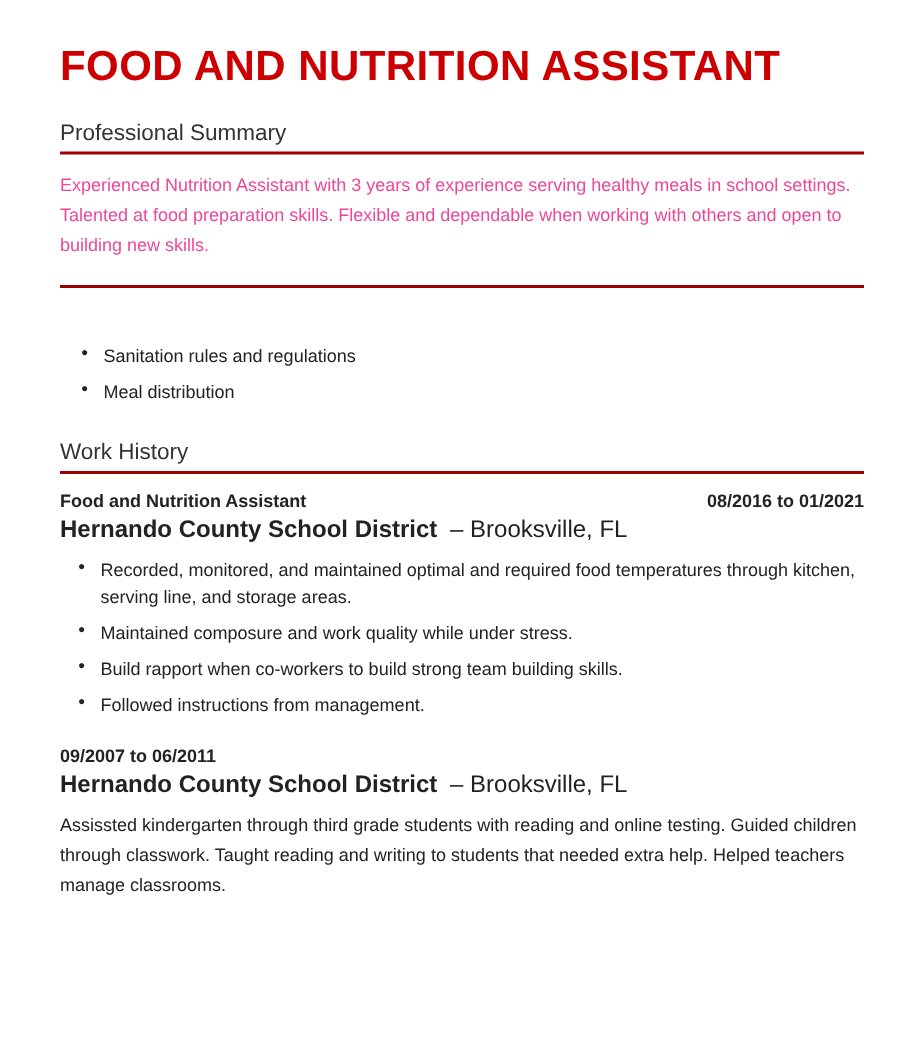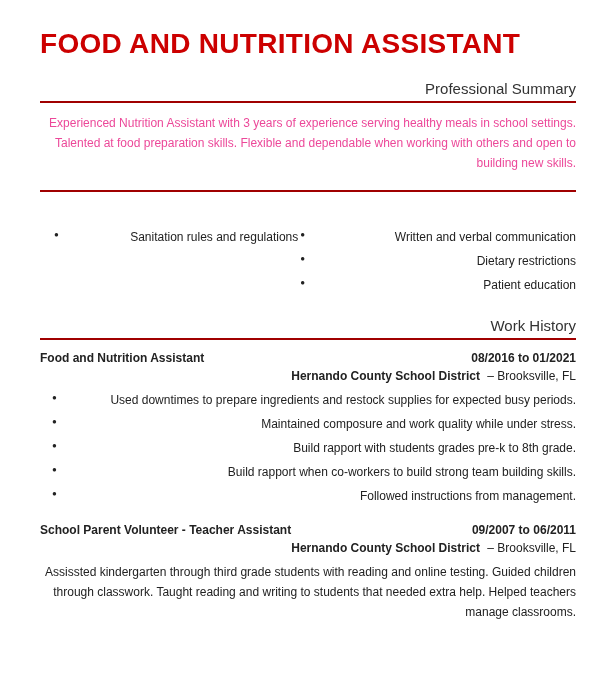--- a/index.html
+++ b/index.html
@@ -25,21 +25,21 @@
     font-size: 15px;
     font-weight: 400;
     color: #333333;
     margin-bottom: 4px;
   }
   hr.rule {
     border: none;
     border-top: 2px solid var(--rule, #a00000);
     margin: 0 0 11px 0;
   }
-  section { margin-bottom: 17px; text-align: right; }
+  section { margin-bottom: 17px; }
 
   p.body-text {
     font-size: 12px;
     line-height: 1.65;
     color: #ec4899;
   }
 
   .skills-cols { display: flex; padding-left: 12px; margin-top: 36px; }
   .skills-cols ul { list-style: none; }
   .skills-cols ul.col-left  { flex: 0 0 47%; }
@@ -64,21 +64,21 @@
 
   .job { margin-bottom: 18px; }
   .job-header {
     display: flex;
     justify-content: space-between;
     align-items: baseline;
     font-size: 12px;
     font-weight: bold;
     margin-bottom: 4px;
   }
-  .job-company { font-size: 12px; margin-bottom: 8px; }
+  .job-company { font-size: 16px; margin-bottom: 8px; }
   .company-name { font-weight: bold; }
   .company-location { margin-left: 4px; }
   .job-bullets { margin-left: 10px; }
   .job-paragraphs p {
     font-size: 12px;
     line-height: 1.65;
     margin-bottom: 2px;
   }
 </style>
 </head>
@@ -92,54 +92,48 @@
     <h2 class="section-heading">Professional Summary</h2>
     <hr class="rule">
     <p class="body-text">Experienced Nutrition Assistant with 3 years of experience serving healthy meals in school settings. Talented at food preparation skills. Flexible and dependable when working with others and open to building new skills.</p>
   </section>
 
   <section>
     <hr class="rule">
     <div class="skills-cols">
       <ul class="bullet-list col-left">
         <li>Sanitation rules and regulations</li>
-      </ul>
-      <ul class="bullet-list col-right">
-        <li>Written and verbal communication</li>
-        <li>Dietary restrictions</li>
-        <li>Patient education</li>
+        <li>Meal distribution</li>
       </ul>
     </div>
   </section>
 
   <section>
     <h2 class="section-heading">Work History</h2>
     <hr class="rule">
 
     <div class="job">
       <div class="job-header">
         <span class="job-title">Food and Nutrition Assistant</span>
         <span class="job-dates">08/2016 to 01/2021</span>
       </div>
       <div class="job-company">
         <span class="company-name">Hernando County School District</span>
         <span class="company-location">– Brooksville, FL</span>
       </div>
       <ul class="bullet-list job-bullets">
-        <li>Used downtimes to prepare ingredients and restock supplies for expected busy periods.</li>
+        <li>Recorded, monitored, and maintained optimal and required food temperatures through kitchen, serving line, and storage areas.</li>
         <li>Maintained composure and work quality while under stress.</li>
-        <li>Build rapport with students grades pre-k to 8th grade.</li>
         <li>Build rapport when co-workers to build strong team building skills.</li>
         <li>Followed instructions from management.</li>
       </ul>
     </div>
 
     <div class="job">
       <div class="job-header">
-        <span class="job-title">School Parent Volunteer - Teacher Assistant</span>
         <span class="job-dates">09/2007 to 06/2011</span>
       </div>
       <div class="job-company">
         <span class="company-name">Hernando County School District</span>
         <span class="company-location">– Brooksville, FL</span>
       </div>
       <div class="job-paragraphs">
         <p>Assissted kindergarten through third grade students with reading and online testing. Guided children through classwork. Taught reading and writing to students that needed extra help. Helped teachers manage classrooms.</p>
 
       </div>

